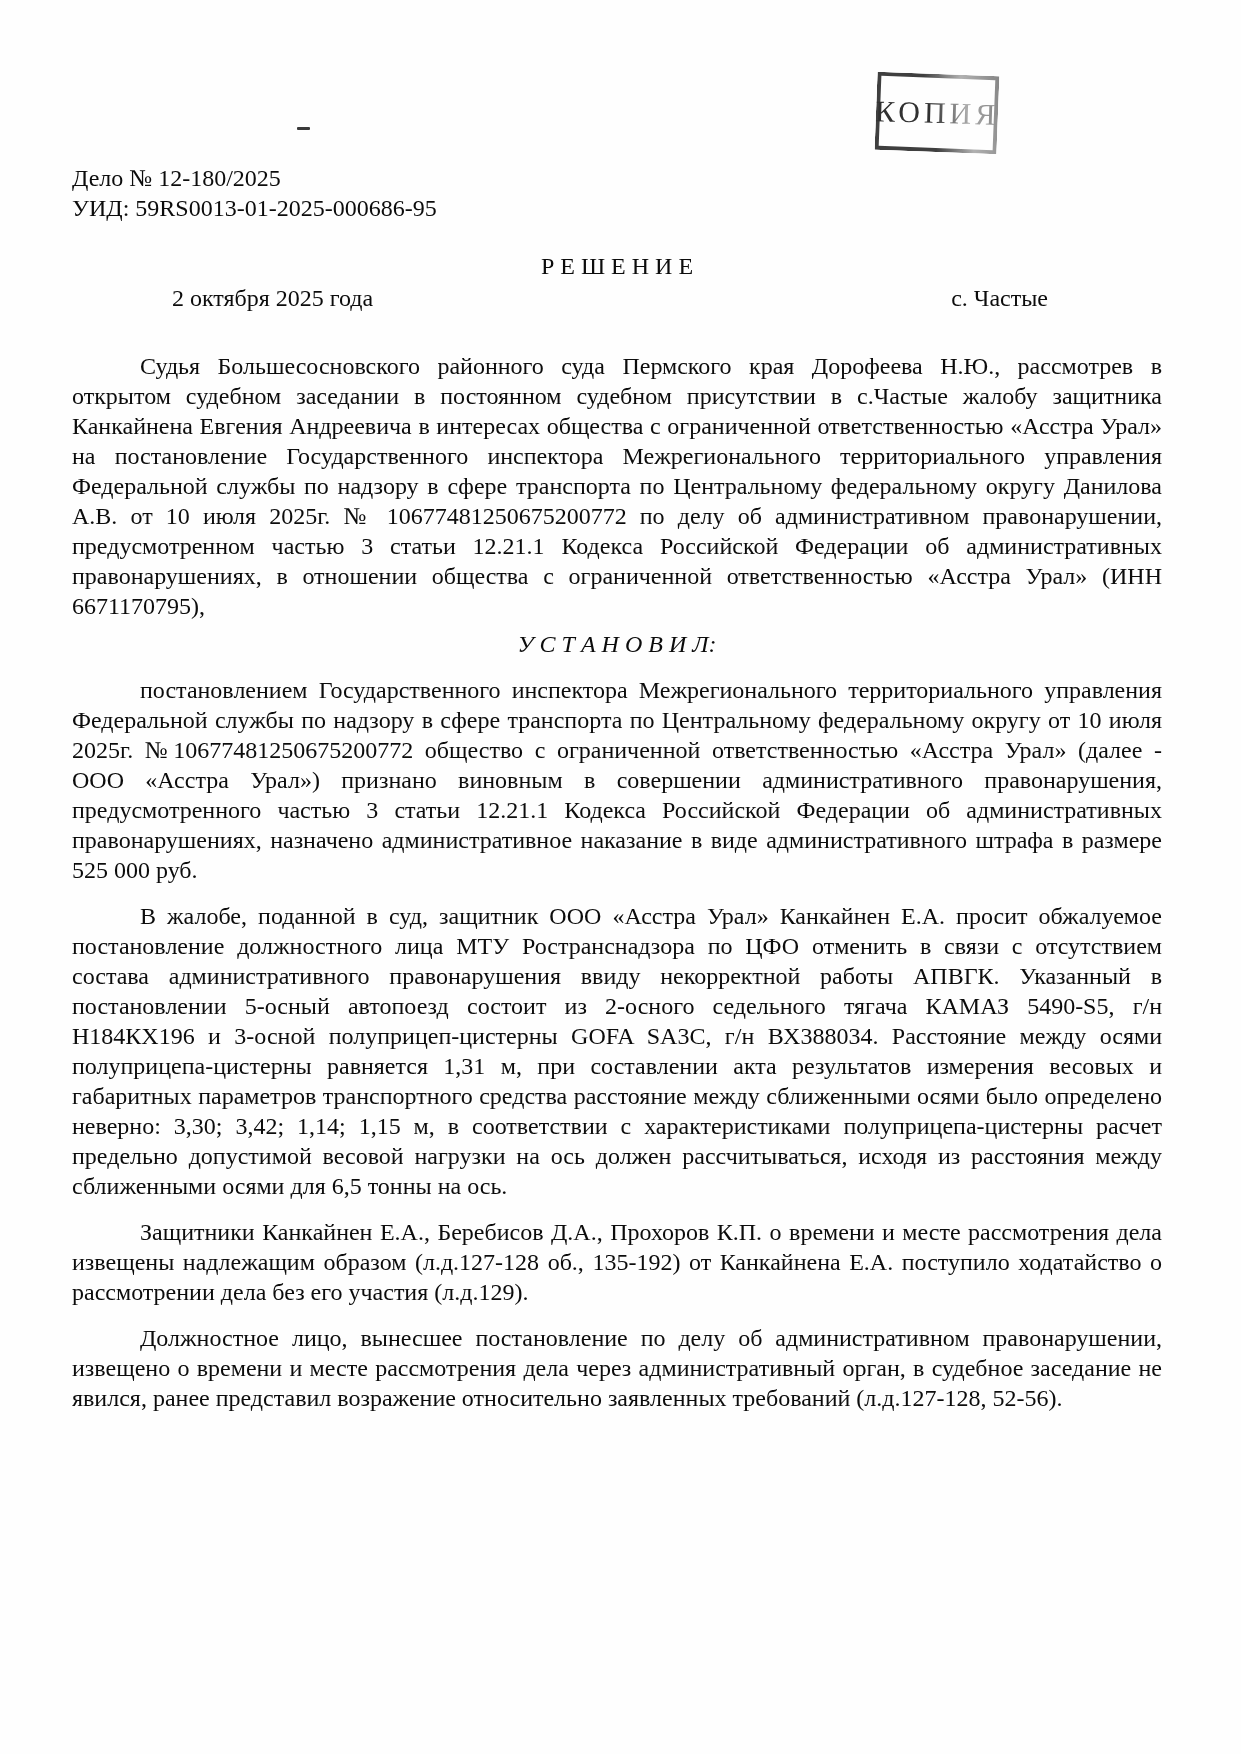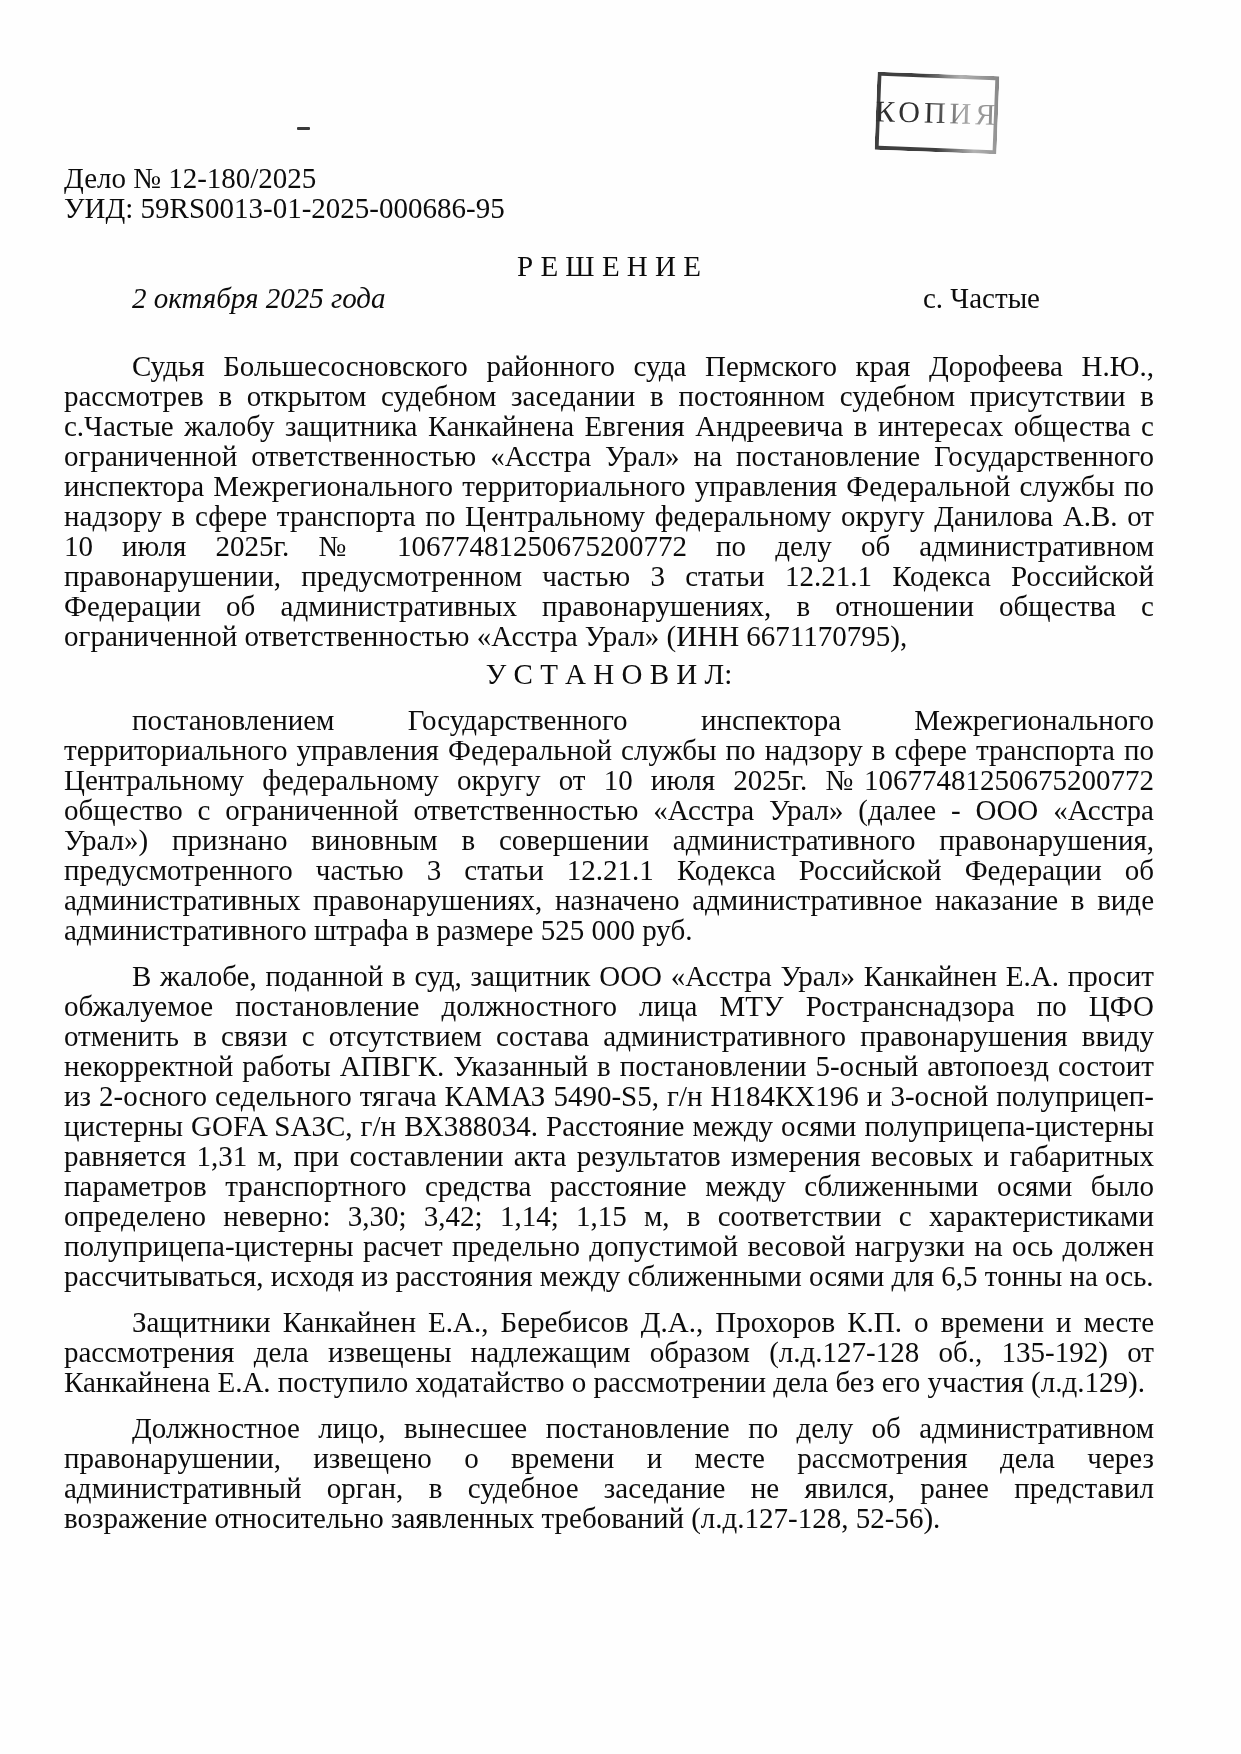--- a/index.html
+++ b/index.html
@@ -43,54 +43,55 @@
     left: 297px;
     top: 127px;
     width: 13px;
     height: 3px;
     background: #3a3a3a;
     border-radius: 1px;
   }
   
   .doc {
     position: absolute;
-    left: 64px;
+    left: 72px;
     top: 163px;
     width: 1090px;
-    font-size: 29px;
+    font-size: 24px;
     line-height: 30px;
   }
   .case-line {
     text-align: left;
     white-space: nowrap;
   }
   .title {
     text-align: center;
     white-space: nowrap;
     margin-top: 28px;
   }
   .dateline {
     display: flex;
     justify-content: space-between;
     margin-top: 2px;
   }
-  .dateline .date { margin-left: 68px; font-style: italic; }
+  .dateline .date { margin-left: 100px; }
   .dateline .place { margin-right: 114px; }
   .p {
     margin: 16px 0 0 0;
     text-align: justify;
     text-indent: 68px;
     text-align-last: left;
   }
   .p.preamble { margin-top: 38px; }
   .subheading {
     text-align: center;
     margin-top: 8px;
     margin-bottom: 15px;
     white-space: nowrap;
+    font-style: italic;
   }
 </style>
 </head>
 <body>
 
 <div class="page">
 
   <div class="stamp">
     <span>КОПИЯ</span>
   </div>

